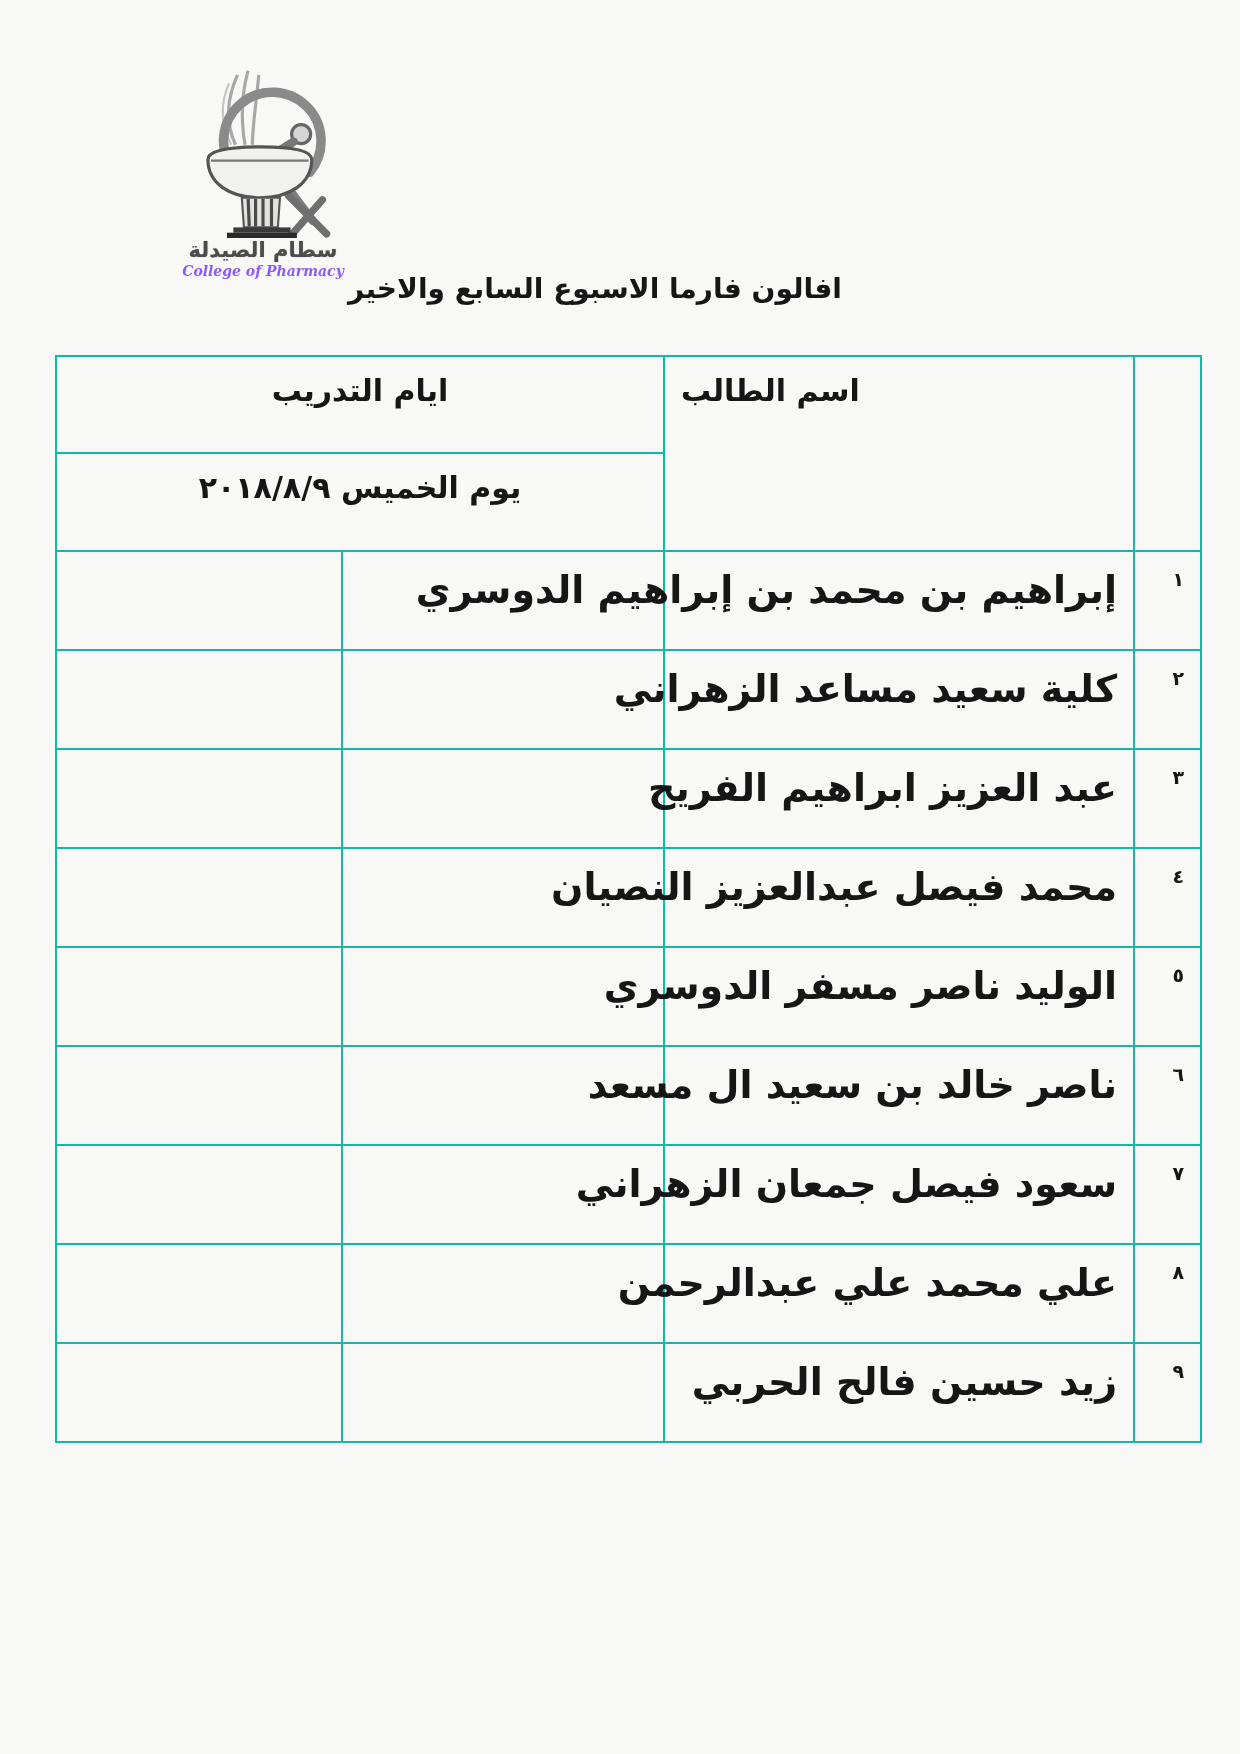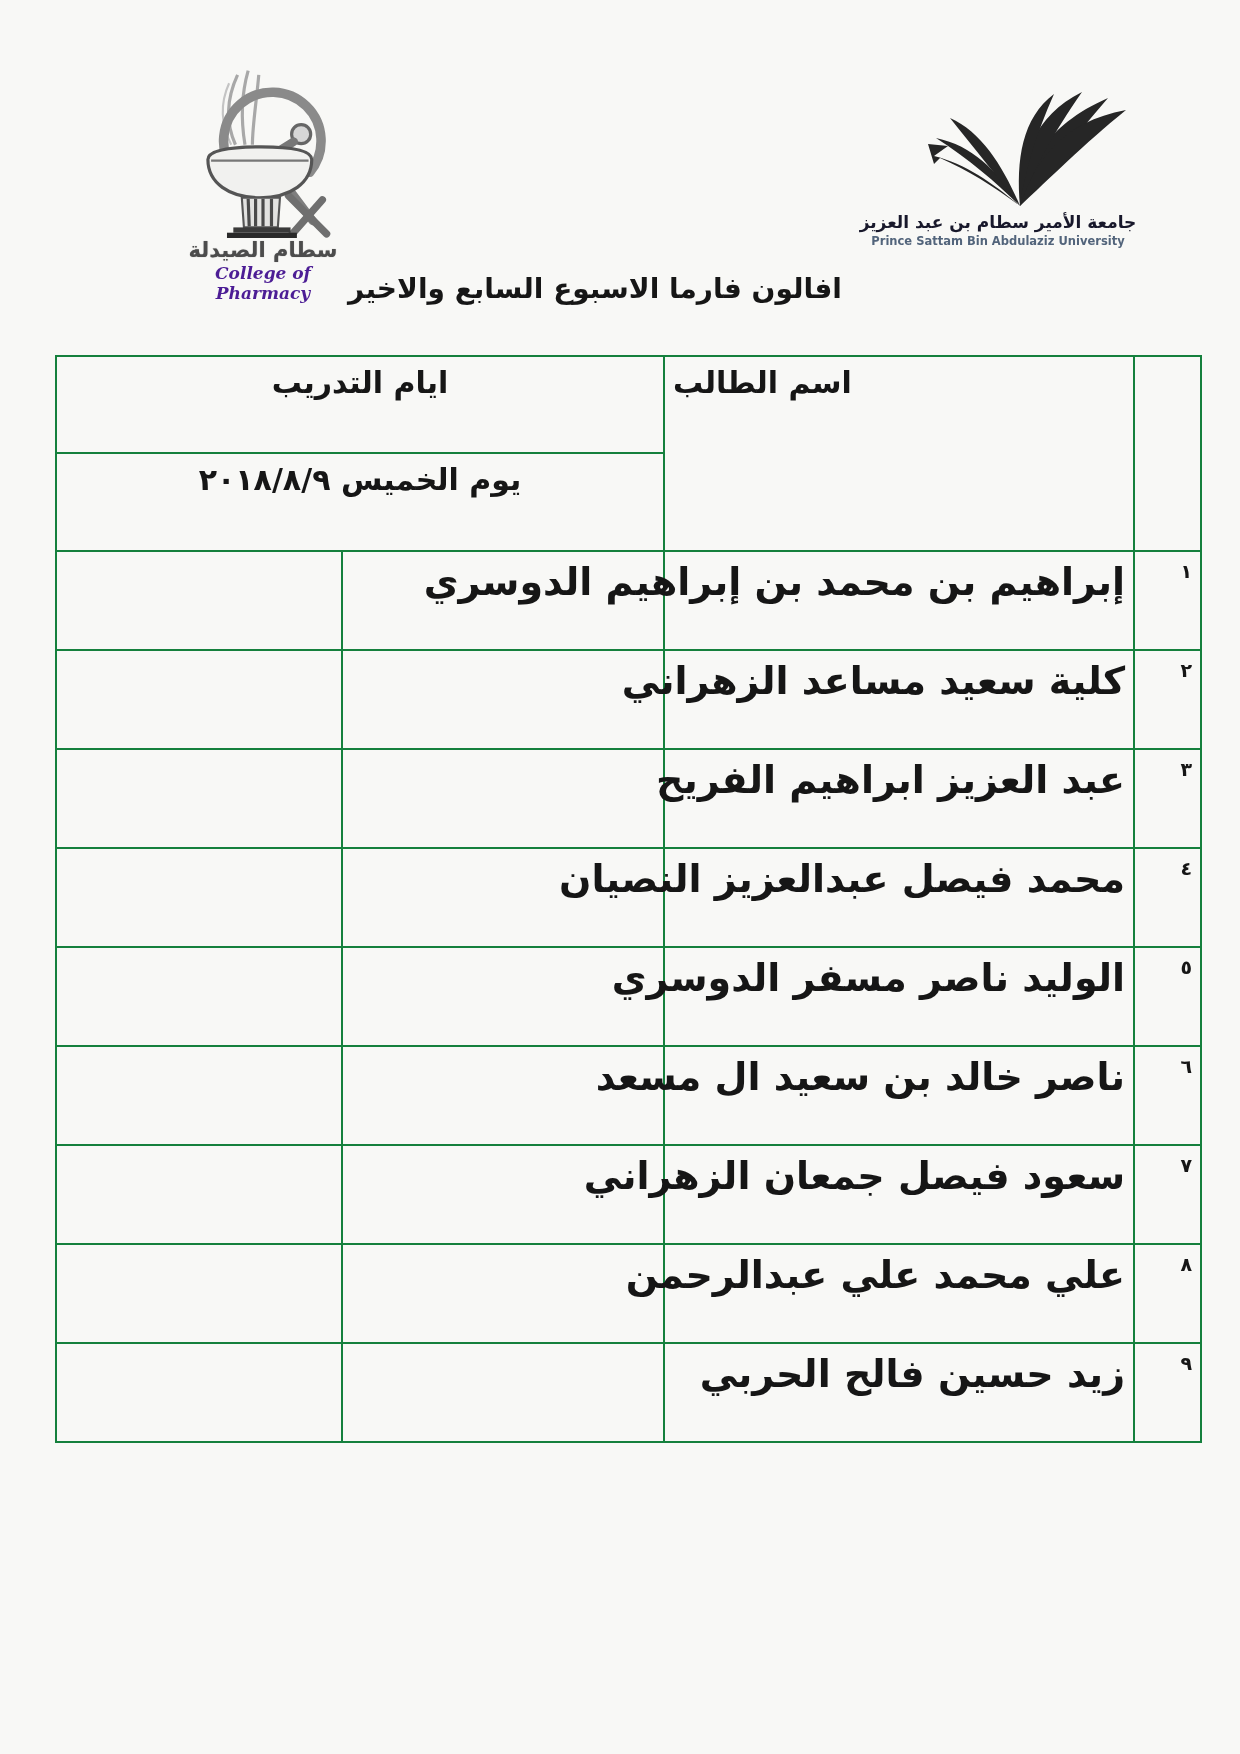--- a/index.html
+++ b/index.html
@@ -22,21 +22,21 @@
     text-align:center;
   }
   .pharm-logo .ar{
     font-size:21px;font-weight:bold;color:#4c4c4c;
     margin-top:-4px;letter-spacing:1px;
     text-shadow:0 0 1px #9a9a9a;
   }
   .pharm-logo .en{
     font-family:"DejaVu Serif","Liberation Serif",serif;
     font-style:italic;font-weight:bold;
-    font-size:17px;color:#4c1d95;margin-top:1px;
+    font-size:14px;color:#8b5cf6;margin-top:1px;
   }
   .univ-logo{
     position:absolute;left:858px;top:88px;width:280px;height:170px;
     text-align:center;
   }
   .univ-logo .ar{
     font-size:17px;font-weight:bold;color:#18182b;
     margin-top:-2px;
     direction:rtl;
   }
@@ -55,23 +55,23 @@
   }
 
   
   table.doc-table{
     position:absolute;left:55px;top:355px;
     width:1145px;
     border-collapse:collapse;table-layout:fixed;
     direction:rtl;
   }
   table.doc-table td{
-    border:2px solid #15803d;
+    border:2px solid #14b8a6;
     vertical-align:top;
-    padding:8px;
+    padding:16px;
     color:#161616;
   }
   td.cell-num-header{border-bottom:2px solid #3c3c3c;}
   td.cell-name-header{
     font-size:30px;font-weight:bold;
     padding:8px 10px 0 0;
     text-align:left;
   }
   td.cell-days-header{
     font-size:30px;font-weight:bold;
@@ -134,38 +134,20 @@
           <path d="M88,131 L88,157"></path>
       </g>
 
       <rect x="52" y="158" width="54" height="5" fill="#3a3a3a"></rect>
       <rect x="46" y="163" width="66" height="5" fill="#2a2a2a"></rect>
     </svg>
     <div class="ar">سطام الصيدلة</div>
     <div class="en">College of Pharmacy</div>
   </div>
 
-  <div class="univ-logo">
-    <svg width="280" height="122" viewBox="0 0 280 122">
-      <g fill="#262626">
-
-        <path d="M162,118 C168,80 186,38 250,10 C214,52 184,88 162,118 Z"></path>
-        <path d="M162,118 C178,72 204,34 268,22 C226,56 190,92 162,118 Z"></path>
-        <path d="M162,118 C162,70 176,28 224,4 C196,44 174,84 162,118 Z"></path>
-        <path d="M162,118 C158,72 164,30 196,6 C178,46 166,86 162,118 Z"></path>
-
-        <path d="M162,118 C140,84 116,58 78,50 C112,72 140,96 162,118 Z"></path>
-        <path d="M162,118 C146,80 124,44 92,30 C116,60 142,92 162,118 Z"></path>
-
-        <path d="M162,118 C136,96 108,76 76,68 L90,58 L70,56 L76,76 L82,70 C110,82 138,100 162,118 Z"></path>
-      </g>
-    </svg>
-    <div class="ar">جامعة الأمير سطام بن عبد العزيز</div>
-    <div class="en">Prince Sattam Bin Abdulaziz University</div>
-  </div>
 
   <div class="doc-title">افالون فارما  الاسبوع السابع والاخير</div>
 
   <table class="doc-table">
     <colgroup>
       <col style="width:67px">
       <col style="width:470px">
       <col style="width:322px">
       <col style="width:286px">
     </colgroup>

